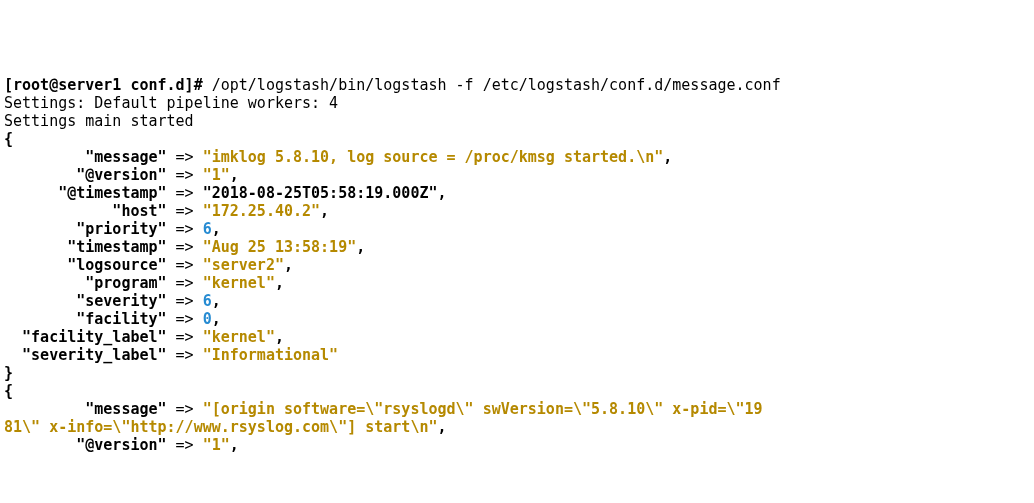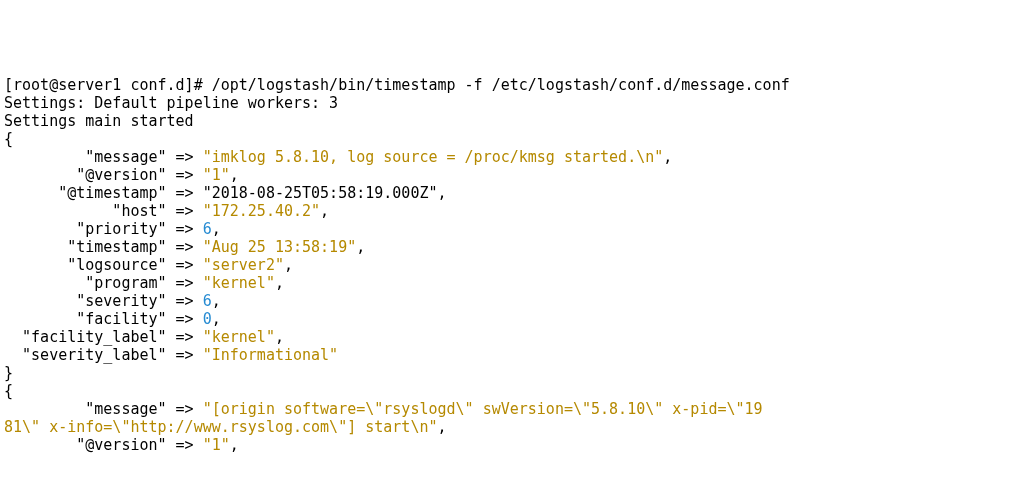--- a/index.html
+++ b/index.html
@@ -8,31 +8,31 @@
     background: #ffffff;
     font-family: "DejaVu Sans Mono", "Menlo", "Consolas", monospace;
     font-size: 15px;
     line-height: 1.2;
     color: #000000;
     white-space: pre;
     overflow: hidden;
     width: 1034px;
     position: relative;
   }
-  .bold { font-weight: normal; }
+  .bold { font-weight: bold; }
   .gold { color: #b58900; }
   .blue { color: #268bd2; }
 </style>
 </head>
 <body>
 
 
 
-<span><span class="bold">[root@server1 conf.d]# </span><span>/opt/logstash/bin/timestamp -f /etc/logstash/conf.d/message.conf</span>
-<span>Settings: Default pipeline workers: 3</span>
+<span><span class="bold">[root@server1 conf.d]# </span><span>/opt/logstash/bin/logstash -f /etc/logstash/conf.d/message.conf</span>
+<span>Settings: Default pipeline workers: 4</span>
 <span>Settings main started</span>
 <span class="bold">{</span>
 <span class="bold">         "message"</span><span> =&gt; </span><span class="bold gold">"imklog 5.8.10, log source = /proc/kmsg started.\n"</span><span class="bold">,</span>
 <span class="bold">        "@version"</span><span> =&gt; </span><span class="bold gold">"1"</span><span class="bold">,</span>
 <span class="bold">      "@timestamp"</span><span> =&gt; </span><span class="bold">"2018-08-25T05:58:19.000Z"</span><span class="bold">,</span>
 <span class="bold">            "host"</span><span> =&gt; </span><span class="bold gold">"172.25.40.2"</span><span class="bold">,</span>
 <span class="bold">        "priority"</span><span> =&gt; </span><span class="bold blue">6</span><span class="bold">,</span>
 <span class="bold">       "timestamp"</span><span> =&gt; </span><span class="bold gold">"Aug 25 13:58:19"</span><span class="bold">,</span>
 <span class="bold">       "logsource"</span><span> =&gt; </span><span class="bold gold">"server2"</span><span class="bold">,</span>
 <span class="bold">         "program"</span><span> =&gt; </span><span class="bold gold">"kernel"</span><span class="bold">,</span>

